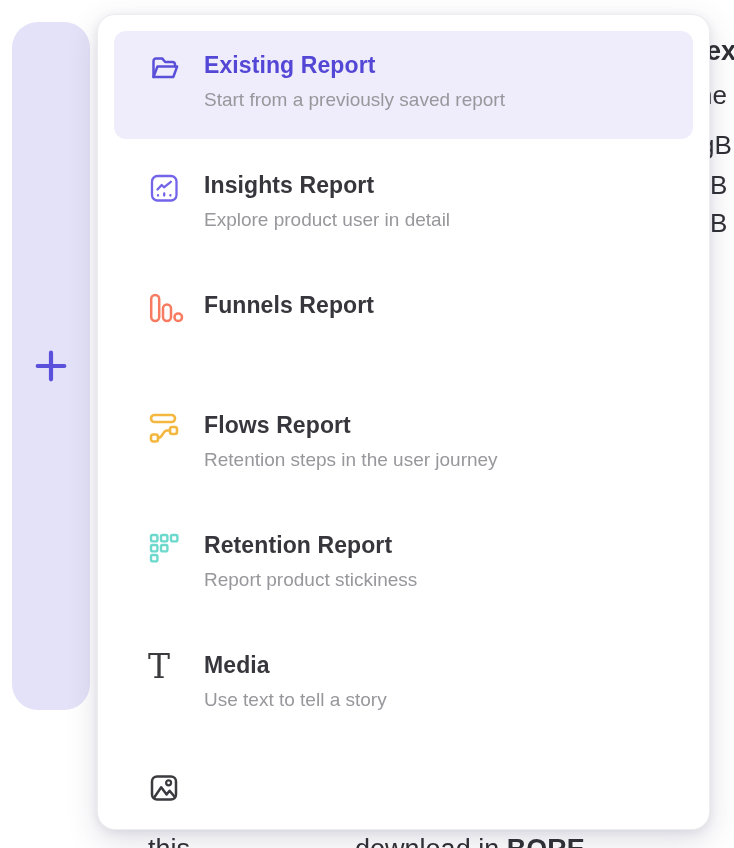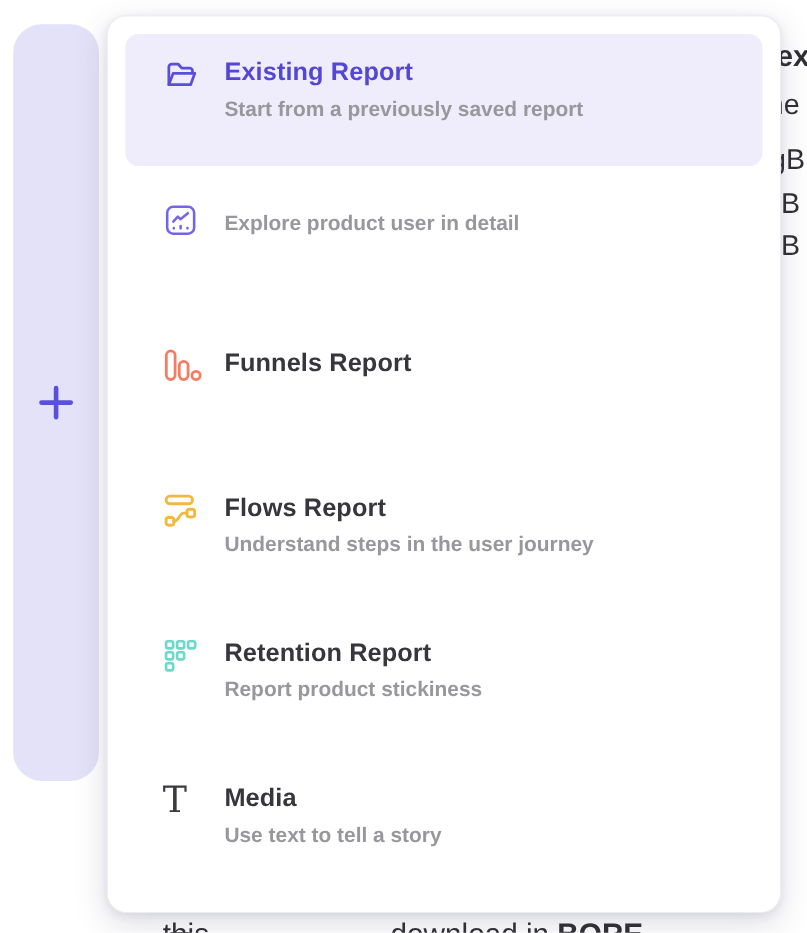--- a/index.html
+++ b/index.html
@@ -39,35 +39,35 @@
 
   
   .menu-card{
     position:absolute;z-index:3;left:97px;top:14px;width:613px;height:816px;
     box-sizing:border-box;background:#ffffff;border-radius:18px;
     border:1px solid #ededf0;
     box-shadow:0 10px 30px rgba(70,70,110,0.18), 0 2px 8px rgba(70,70,110,0.10);
     padding:16px;
   }
   .menu-item{
-    display:flex;align-items:flex-start;height:120px;border-radius:12px;
+    display:flex;align-items:flex-start;height:108px;border-radius:12px;
     box-sizing:border-box;padding-left:34px;margin-bottom:12px;cursor:pointer;
   }
   .menu-item.active{background:#EFEDFB;}
   .menu-item .icon-box{
     width:36px;height:34px;margin-top:21px;flex:0 0 auto;
     display:flex;align-items:flex-start;justify-content:flex-start;
   }
   .menu-item .texts{margin-left:20px;padding-top:20px;}
   .menu-item .mi-title{
     font-size:23px;font-weight:600;color:#36363c;line-height:28px;letter-spacing:.1px;
   }
   .menu-item.active .mi-title{color:#5447D6;}
   .menu-item .mi-desc{
-    font-size:19px;font-weight:700;color:#97979c;margin-top:9px;line-height:23px;
+    font-size:19px;font-weight:400;color:#97979c;margin-top:9px;line-height:23px;
   }
   .serif-t{
     font-family:"DejaVu Serif", serif;font-size:33px;line-height:30px;color:#3A3A3F;
   }
   svg{display:block;}
 </style>
 </head>
 <body>
 
 <span class="bg-frag" id="frag-0">ex</span>
@@ -104,20 +104,21 @@
 
   <div class="menu-item">
     <span class="icon-box">
       <svg width="32" height="32" viewBox="0 0 32 32" fill="none">
         <rect x="4" y="4" width="24.5" height="24.5" rx="5.5" stroke="#7364EA" stroke-width="2.3"></rect>
         <path d="M9.5 17.5 L13.7 13 L16 15.3 L22.8 9.8" stroke="#7364EA" stroke-width="2.3" stroke-linecap="round" stroke-linejoin="round"></path>
         <path d="M10 23.2 v0.4 M16.2 21.4 v2.2 M22.4 23.2 v0.4" stroke="#7364EA" stroke-width="2.3" stroke-linecap="round"></path>
       </svg>
     </span>
     <div class="texts">
+      <div class="mi-title">Insights Report</div>
       <div class="mi-desc">Explore product user in detail</div>
     </div>
   </div>
 
   <div class="menu-item">
     <span class="icon-box">
       <svg width="36" height="32" viewBox="0 0 36 32" fill="none">
         <rect x="3.2" y="3" width="8" height="26" rx="4" stroke="#F87B61" stroke-width="2.5"></rect>
         <rect x="15" y="12.5" width="8" height="16.5" rx="4" stroke="#F87B61" stroke-width="2.5"></rect>
         <rect x="26.5" y="21.5" width="7.5" height="7.5" rx="3.6" stroke="#F87B61" stroke-width="2.5"></rect>
@@ -132,21 +133,21 @@
     <span class="icon-box">
       <svg width="32" height="32" viewBox="0 0 32 32" fill="none">
         <rect x="3" y="3" width="24" height="7" rx="3.5" stroke="#F4B73F" stroke-width="2.6"></rect>
         <rect x="3" y="22.5" width="7" height="7" rx="2.2" stroke="#F4B73F" stroke-width="2.6"></rect>
         <rect x="22" y="15" width="7" height="7" rx="2.2" stroke="#F4B73F" stroke-width="2.6"></rect>
         <path d="M10 26 C15 26 14.5 18.5 19 18.5 L22 18.5" stroke="#F4B73F" stroke-width="2.6" stroke-linecap="round"></path>
       </svg>
     </span>
     <div class="texts">
       <div class="mi-title">Flows Report</div>
-      <div class="mi-desc">Understand steps in the user journey</div>
+      <div class="mi-desc">Retention steps in the user journey</div>
     </div>
   </div>
 
   <div class="menu-item">
     <span class="icon-box">
       <svg width="32" height="32" viewBox="0 0 32 32" fill="none">
         <rect x="3" y="3" width="6.4" height="6.4" rx="1.6" stroke="#6CD9CC" stroke-width="2.4"></rect>
         <rect x="13" y="3" width="6.4" height="6.4" rx="1.6" stroke="#6CD9CC" stroke-width="2.4"></rect>
         <rect x="23" y="3" width="6.4" height="6.4" rx="1.6" stroke="#6CD9CC" stroke-width="2.4"></rect>
         <rect x="3" y="13" width="6.4" height="6.4" rx="1.6" stroke="#6CD9CC" stroke-width="2.4"></rect>

